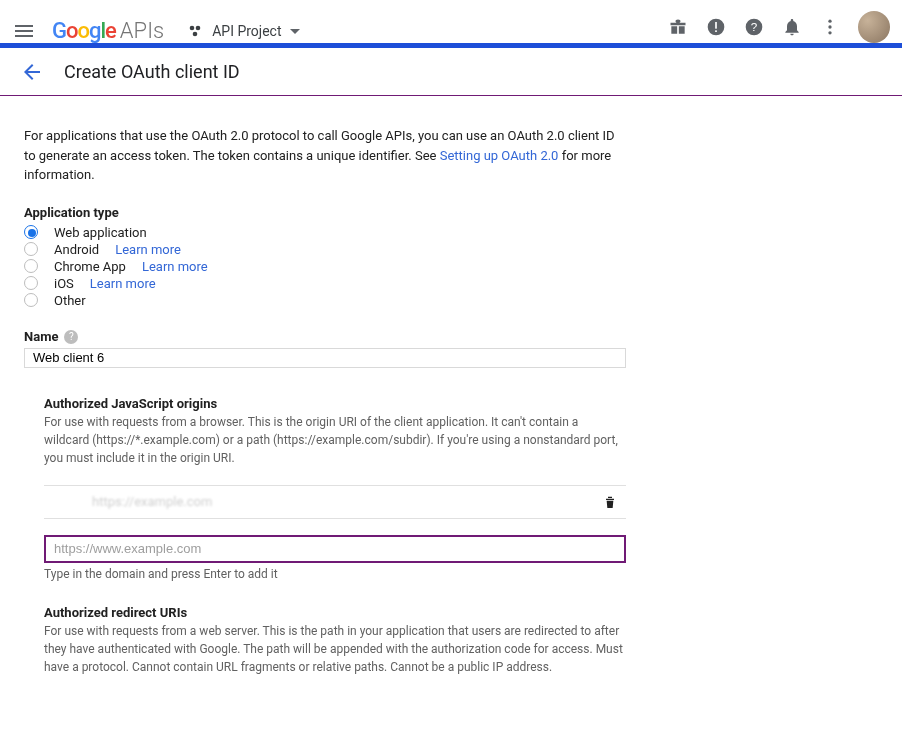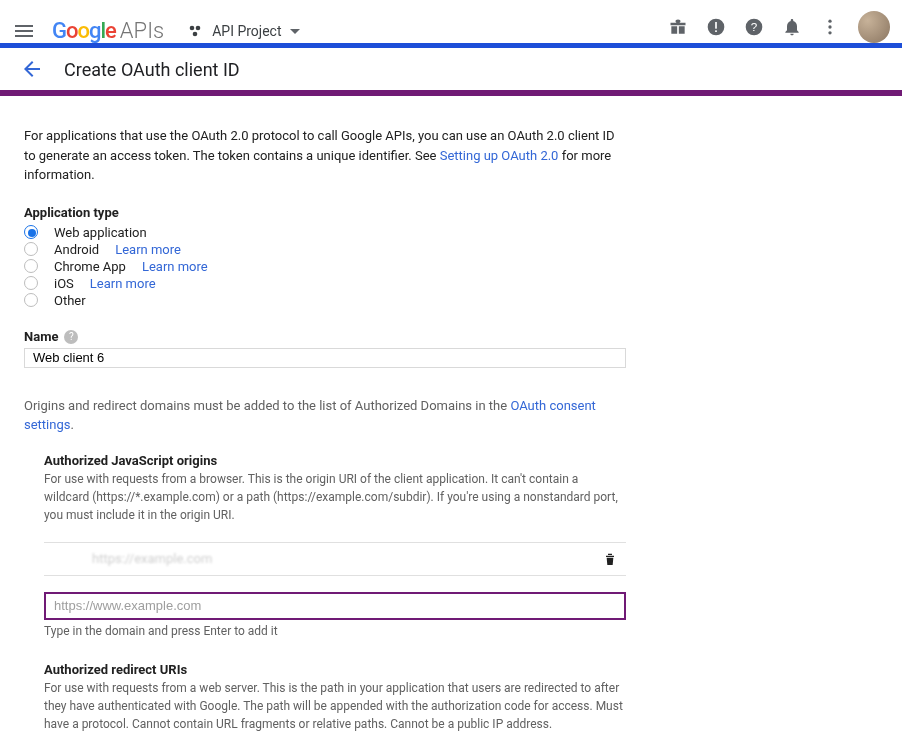--- a/index.html
+++ b/index.html
@@ -16,21 +16,21 @@
     .logo-apis { color: #757575; font-size: 22px; font-weight: 300; margin-left: 4px; }
     .project-selector { display: flex; align-items: center; gap: 8px; cursor: pointer; padding: 4px 8px; }
     .project-dots { width: 16px; height: 16px; }
     .project-name { font-size: 14px; color: #3c4043; }
     .project-caret { width:0; height:0; border-left:5px solid transparent; border-right:5px solid transparent; border-top:5px solid #5f6368; }
     .top-spacer { flex: 1; }
     .top-icons { display: flex; align-items: center; gap: 18px; }
     .top-icon { width: 20px; height: 20px; fill: #5f6368; cursor: pointer; }
     .avatar { width: 32px; height: 32px; border-radius: 50%; background: radial-gradient(circle at 30% 30%, #c7b299, #8a7560); cursor: pointer; }
     
-    .titlebar { display: flex; align-items: center; height: 48px; padding: 0 20px; border-bottom: 6px solid #701a75; gap: 20px; }
+    .titlebar { display: flex; align-items: center; height: 48px; padding: 0 20px; border-bottom: 1px solid #701a75; gap: 20px; }
     .back-arrow { width: 24px; height: 24px; fill: #3367d6; cursor: pointer; }
     .page-title { font-size: 18px; font-weight: 400; color: #202124; }
     
     .content { padding: 30px 24px 24px 24px; max-width: 650px; }
     .intro { font-size: 13px; color: #212121; line-height: 1.5; margin-bottom: 20px; }
     .link { color: #3367d6; cursor: pointer; }
     
     .section-label { font-size: 13px; font-weight: 700; color: #212121; margin-bottom: 4px; }
     .radio-group { margin-bottom: 20px; }
     .radio-row { display: flex; align-items: center; gap: 16px; padding: 1px 0; font-size: 13px; }
@@ -142,23 +142,20 @@
     </div>
   </div>
 
   <div class="name-label-row">
     <span class="section-label" style="margin-bottom:0">Name</span>
     <span class="help-icon">?</span>
   </div>
   <input class="text-input" value="Web client 6" style="">
 
   <div class="restrictions">
-    <div class="sub-text" style="margin-top:12px">
-      <span>Origins and redirect domains must be added to the list of Authorized Domains in the </span><span class="link">OAuth consent settings</span><span>.</span>
-    </div>
 
     <div class="auth-section">
       <div class="auth-title">Authorized JavaScript origins</div>
       <div class="auth-desc">For use with requests from a browser. This is the origin URI of the client application. It can't contain a wildcard (https://*.example.com) or a path (https://example.com/subdir). If you're using a nonstandard port, you must include it in the origin URI.</div>
       <div class="origin-row">
         <span class="origin-text">https://example.com</span>
         <svg class="trash-icon" viewBox="0 0 24 24">
             <path d="M6 7h12v2H6zM7 10h10l-1 11H8zM9 4h6v2H9z"></path>
           </svg>
       </div>

